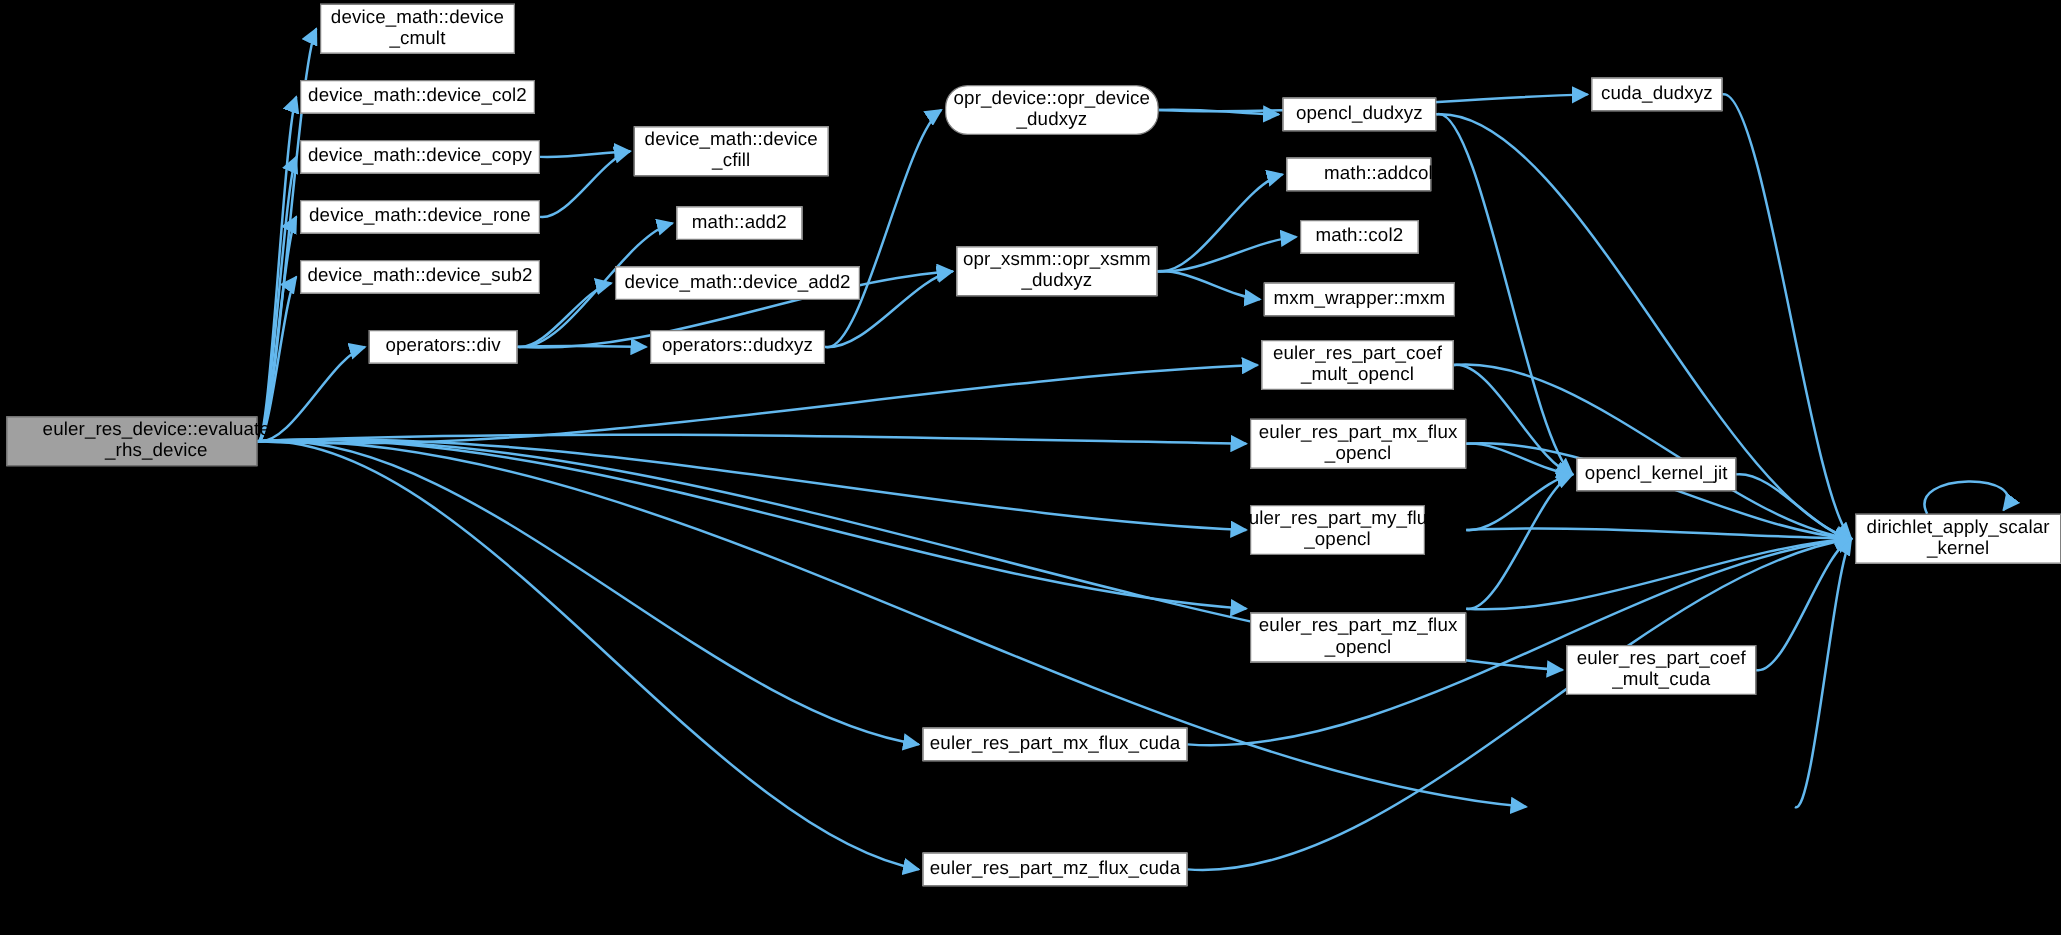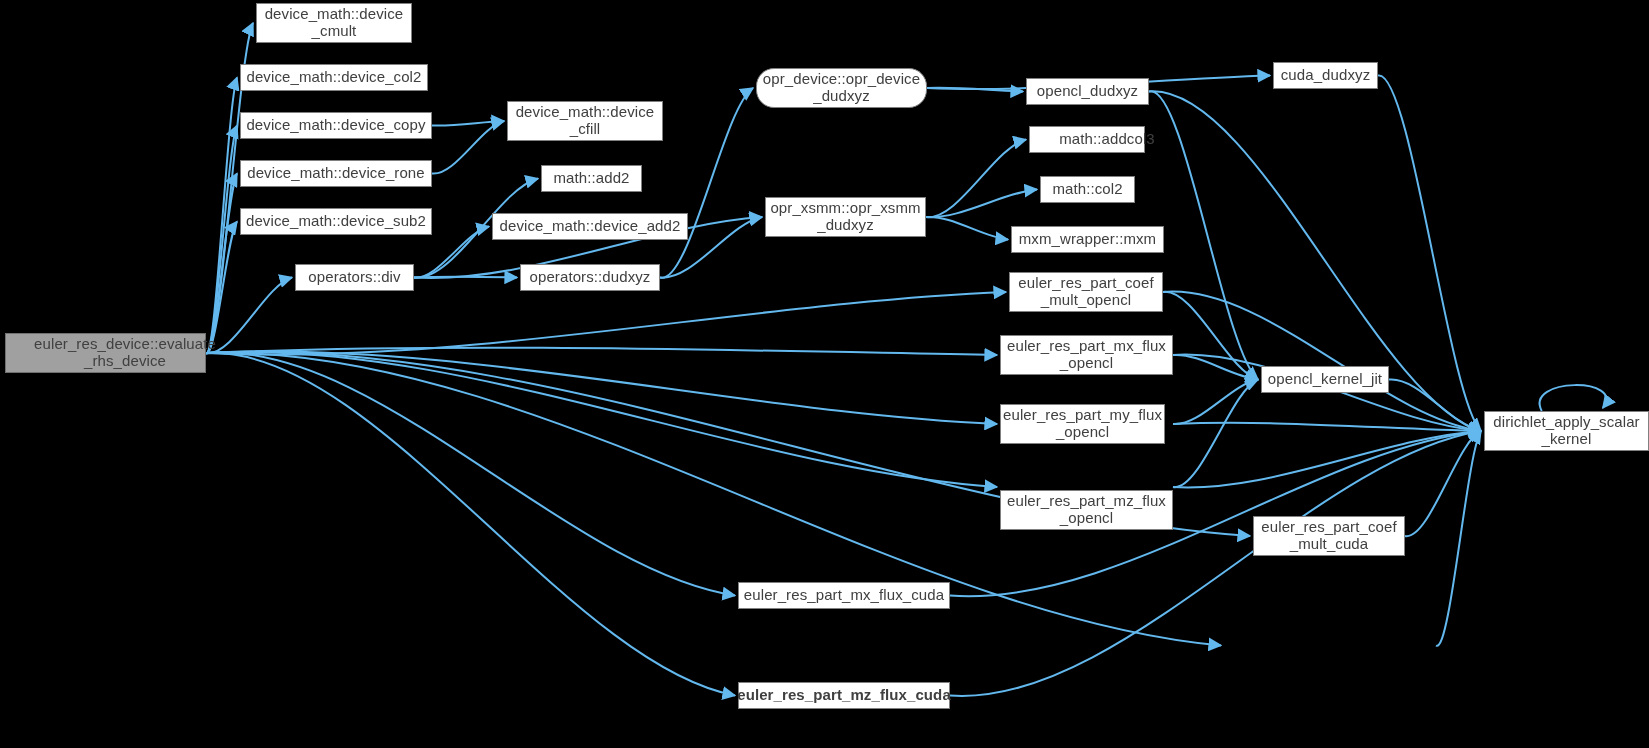--- a/index.html
+++ b/index.html
@@ -1,21 +1,21 @@
 <!DOCTYPE html>
 <html><head>
 <meta charset="utf-8">
 <style>
   html,body{margin:0;padding:0;background:#000;}
   #canvas{position:relative;width:1649px;height:748px;background:#000;overflow:hidden;
           font-family:"Liberation Sans","DejaVu Sans",sans-serif;}
   #edges{position:absolute;left:0;top:0;width:1649px;height:748px;}
   .node{position:absolute;box-sizing:border-box;background:#fff;border:1px solid #808080;
         display:flex;align-items:center;justify-content:center;text-align:center;
-        color:#404040;font-size:15px;line-height:1.12;letter-spacing:0.1px;}
+        color:#000000;font-size:15px;line-height:1.12;letter-spacing:0.1px;}
   .node.root{background:#a0a0a0;border:1px solid #707070;}
   .node span{display:block;padding:0 4px;white-space:pre-line;}
 </style>
 </head>
 <body>
 
 <div id="canvas" style="width: 1649px; height: 748px; background: rgb(0, 0, 0);">
   <svg id="edges" viewBox="0 0 1649 748" xmlns="http://www.w3.org/2000/svg">
       <defs>
         <marker id="ah" viewBox="0 0 10 10" refX="9" refY="5" markerWidth="7" markerHeight="7" orient="auto-start-reverse">
@@ -127,21 +127,21 @@
       <span>cuda_dudxyz</span>
     </div>
     <div class="node" style="left: 1009px; top: 272px; width: 154px; height: 40px; background: rgb(255, 255, 255); border-color: rgb(128, 128, 128);">
       <span>euler_res_part_coef
 _mult_opencl</span>
     </div>
     <div class="node" style="left: 1000px; top: 335px; width: 173px; height: 40px; background: rgb(255, 255, 255); border-color: rgb(128, 128, 128);">
       <span>euler_res_part_mx_flux
 _opencl</span>
     </div>
-    <div class="node" style="left: 1000px; top: 404px; width: 165px; height: 40px; background: rgb(255, 255, 255); border-color: rgb(128, 128, 128);">
+    <div class="node" style="left: 1000px; top: 404px; width: 140px; height: 40px; background: rgb(255, 255, 255); border-color: rgb(128, 128, 128);">
       <span>euler_res_part_my_flux
 _opencl</span>
     </div>
     <div class="node" style="left: 1000px; top: 490px; width: 173px; height: 40px; background: rgb(255, 255, 255); border-color: rgb(128, 128, 128);">
       <span>euler_res_part_mz_flux
 _opencl</span>
     </div>
     <div class="node" style="left: 1261px; top: 366px; width: 128px; height: 27px; background: rgb(255, 255, 255); border-color: rgb(128, 128, 128);">
       <span>opencl_kernel_jit</span>
     </div>
@@ -149,16 +149,16 @@
       <span>dirichlet_apply_scalar
 _kernel</span>
     </div>
     <div class="node" style="left: 1253px; top: 516px; width: 152px; height: 40px; background: rgb(255, 255, 255); border-color: rgb(128, 128, 128);">
       <span>euler_res_part_coef
 _mult_cuda</span>
     </div>
     <div class="node" style="left: 738px; top: 582px; width: 212px; height: 27px; background: rgb(255, 255, 255); border-color: rgb(128, 128, 128);">
       <span>euler_res_part_mx_flux_cuda</span>
     </div>
-    <div class="node" style="left: 738px; top: 682px; width: 212px; height: 27px; background: rgb(255, 255, 255); border-color: rgb(128, 128, 128); font-weight: bold;">
+    <div class="node" style="left: 738px; top: 682px; width: 212px; height: 27px; background: rgb(255, 255, 255); border-color: rgb(128, 128, 128);">
       <span>euler_res_part_mz_flux_cuda</span>
     </div>
   </div>
 
 </body></html>

